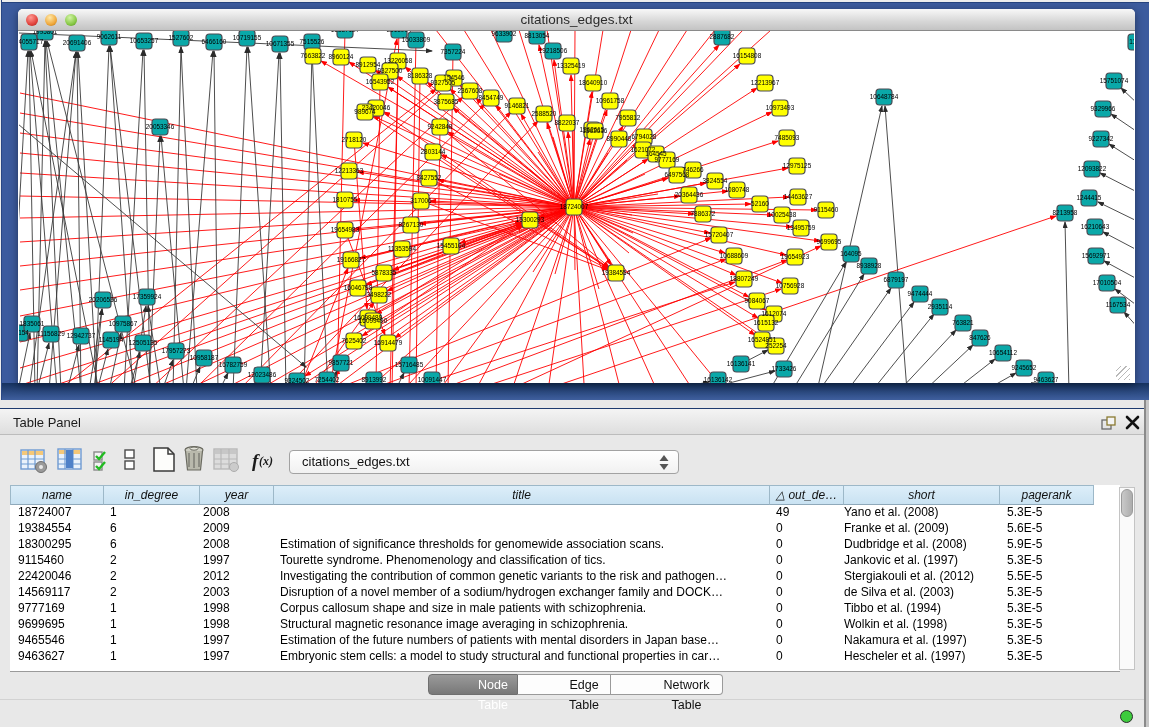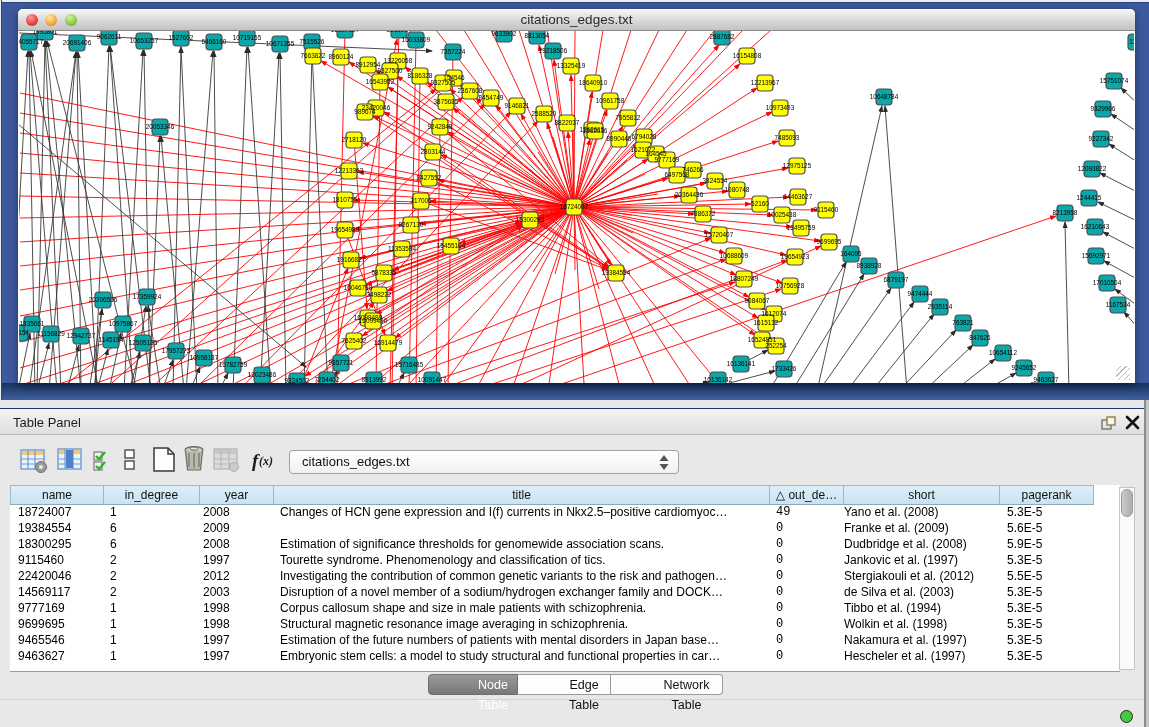--- a/index.html
+++ b/index.html
@@ -14,33 +14,33 @@
   background:linear-gradient(#f8f8f8,#d6d6d6 60%,#c3c3c3); border-bottom:1px solid #8a8a8a; }
 #titlebar .t { width:100%; text-align:center; font-size:13.5px; color:#2b2b2b; line-height:21px; }
 .light { position:absolute; top:5px; width:12px; height:12px; border-radius:50%; }
 #canvas { left:1px; top:22px; width:1115px; height:352px; background:#fff; overflow:hidden; }
 #tpanel { left:0; top:400px; width:1149px; height:327px; background:#e8e8e8; }
 #ptitle { left:0; top:8px; width:1149px; height:27px;
   background:linear-gradient(#f4f4f4,#dedede); border-top:1px solid #1d3a6e; border-bottom:1px solid #bcbcbc; }
 #ptitle .t { position:absolute; left:13px; top:6px; font-size:13px; color:#1b1b1b; }
 #combo { left:289px; top:50px; width:390px; height:24px; background:linear-gradient(#ffffff,#f1f1f1);
   border:1px solid #a2a2a2; border-radius:4px; font-size:13px; color:#111; line-height:22px; padding-left:12px; }
-#thead { left:10px; top:85px; width:1110px; height:20px; background:#fff; }
+#thead { left:10px; top:85px; width:1110px; height:20px; background:#fff;font-style:italic; }
 .hc { position:absolute; top:0; height:20px; background:linear-gradient(#ddeef9,#c9e2f2);
   border-right:1px solid #9db8c8; border-top:1px solid #9db8c8; border-bottom:1px solid #8fa9ba;
   font-size:12px; color:#111; text-align:center; line-height:19px; }
 #tbody { left:10px; top:105px; width:1110px; height:167px; background:#fff; overflow:hidden;
   border-bottom:1px solid #9a9a9a; }
 .trow { position:absolute; left:10px; width:1110px; height:16px; font-size:12px; color:#000; }
 .trow .c { position:absolute; top:0; height:16px; line-height:15px; white-space:nowrap; overflow:hidden; }
 .c0 { left:8px;   width:90px; }
 .c1 { left:100px; width:92px; }
 .c2 { left:193px; width:70px; }
 .c3 { left:270px; width:492px; }
-.c4 { left:766px; width:70px;font-family:Liberation Mono, monospace; }
+.c4 { left:766px; width:70px; }
 .c5 { left:834px; width:156px; text-align:left; }
 .c6 { left:997px; width:95px; }
 #sbar { left:1119px; top:87px; width:16px; height:183px; background:#fafafa; border:1px solid #c4c4c4; }
 #sthumb { left:1121px; top:89px; width:12px; height:28px; background:linear-gradient(90deg,#c9c9c9,#adadad);
   border:1px solid #9a9a9a; border-radius:6px; }
 #tabs { left:428px; top:274px; height:21px; font-size:12.5px; }
 .tab { position:absolute; top:0; height:21px; line-height:20px; text-align:center;
   border:1px solid #9a9a9a; background:#fdfdfd; color:#111;padding-left:40px; }
 .tab.on { background:linear-gradient(#9a9a9a,#787878); color:#fff; border-color:#6f6f6f; }
 #mem { position:absolute; left:1062px; top:744px; font-size:10px; color:#1a1a1a; }
@@ -690,21 +690,20 @@
     <span class="hc" style="left:760px;width:74px">△ out_de…</span>
     <span class="hc" style="left:834px;width:156px">short</span>
     <span class="hc" style="left:990px;width:94px">pagerank</span>
   </div>
   <div id="tbody" class="abs">
   </div>
   <div class="trow" style="top:105px">
 <span class="c c0">18724007</span>
       <span class="c c1">1</span>
       <span class="c c2">2008</span>
-<span class="c c3">Changes of HCN gene expression and I(f) currents in Nkx2.5–positive cardiomyoc…</span>
       <span class="c c4">49</span>
       <span class="c c5">Yano et al. (2008)</span>
 <span class="c c6">5.3E-5</span>
     </div>
 <div class="trow" style="top:121px">
 <span class="c c0">19384554</span>
       <span class="c c1">6</span>
       <span class="c c2">2009</span>
       <span class="c c4">0</span>
       <span class="c c5">Franke et al. (2009)</span>

